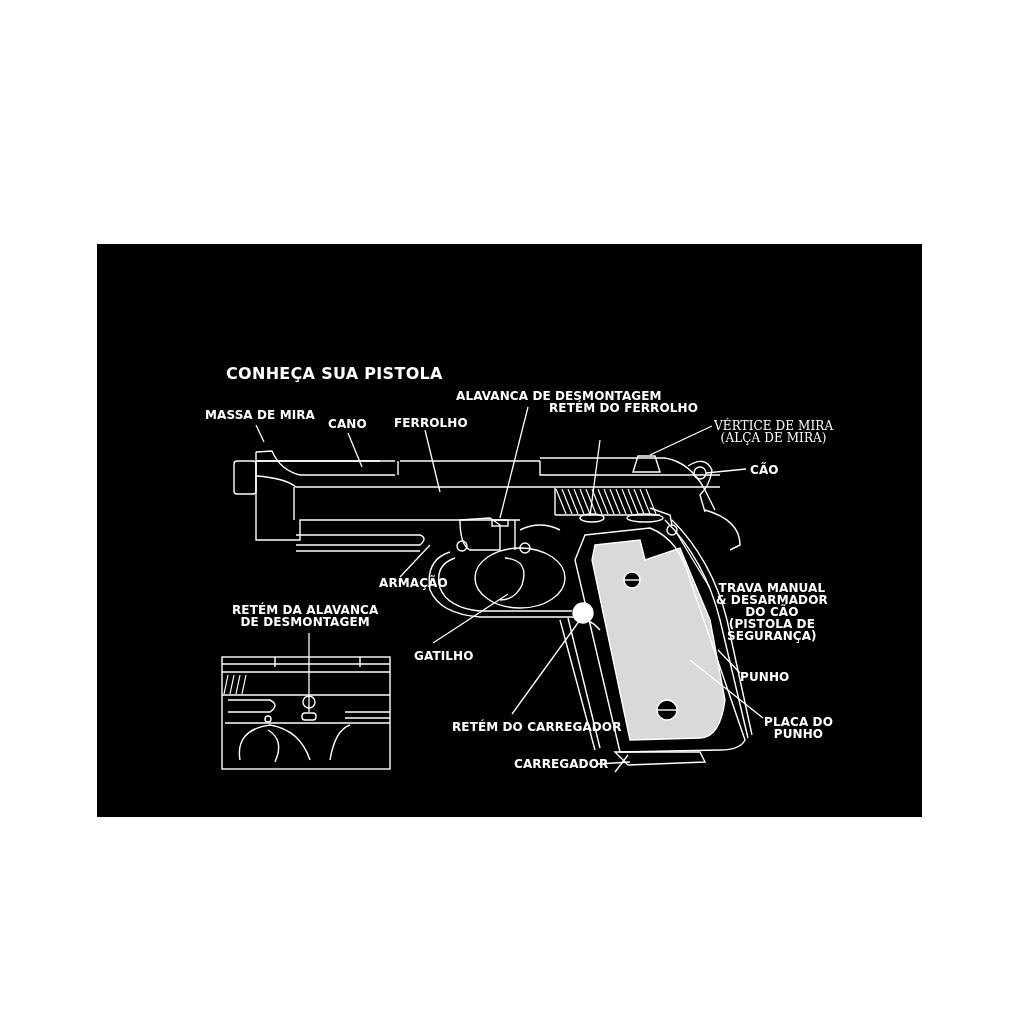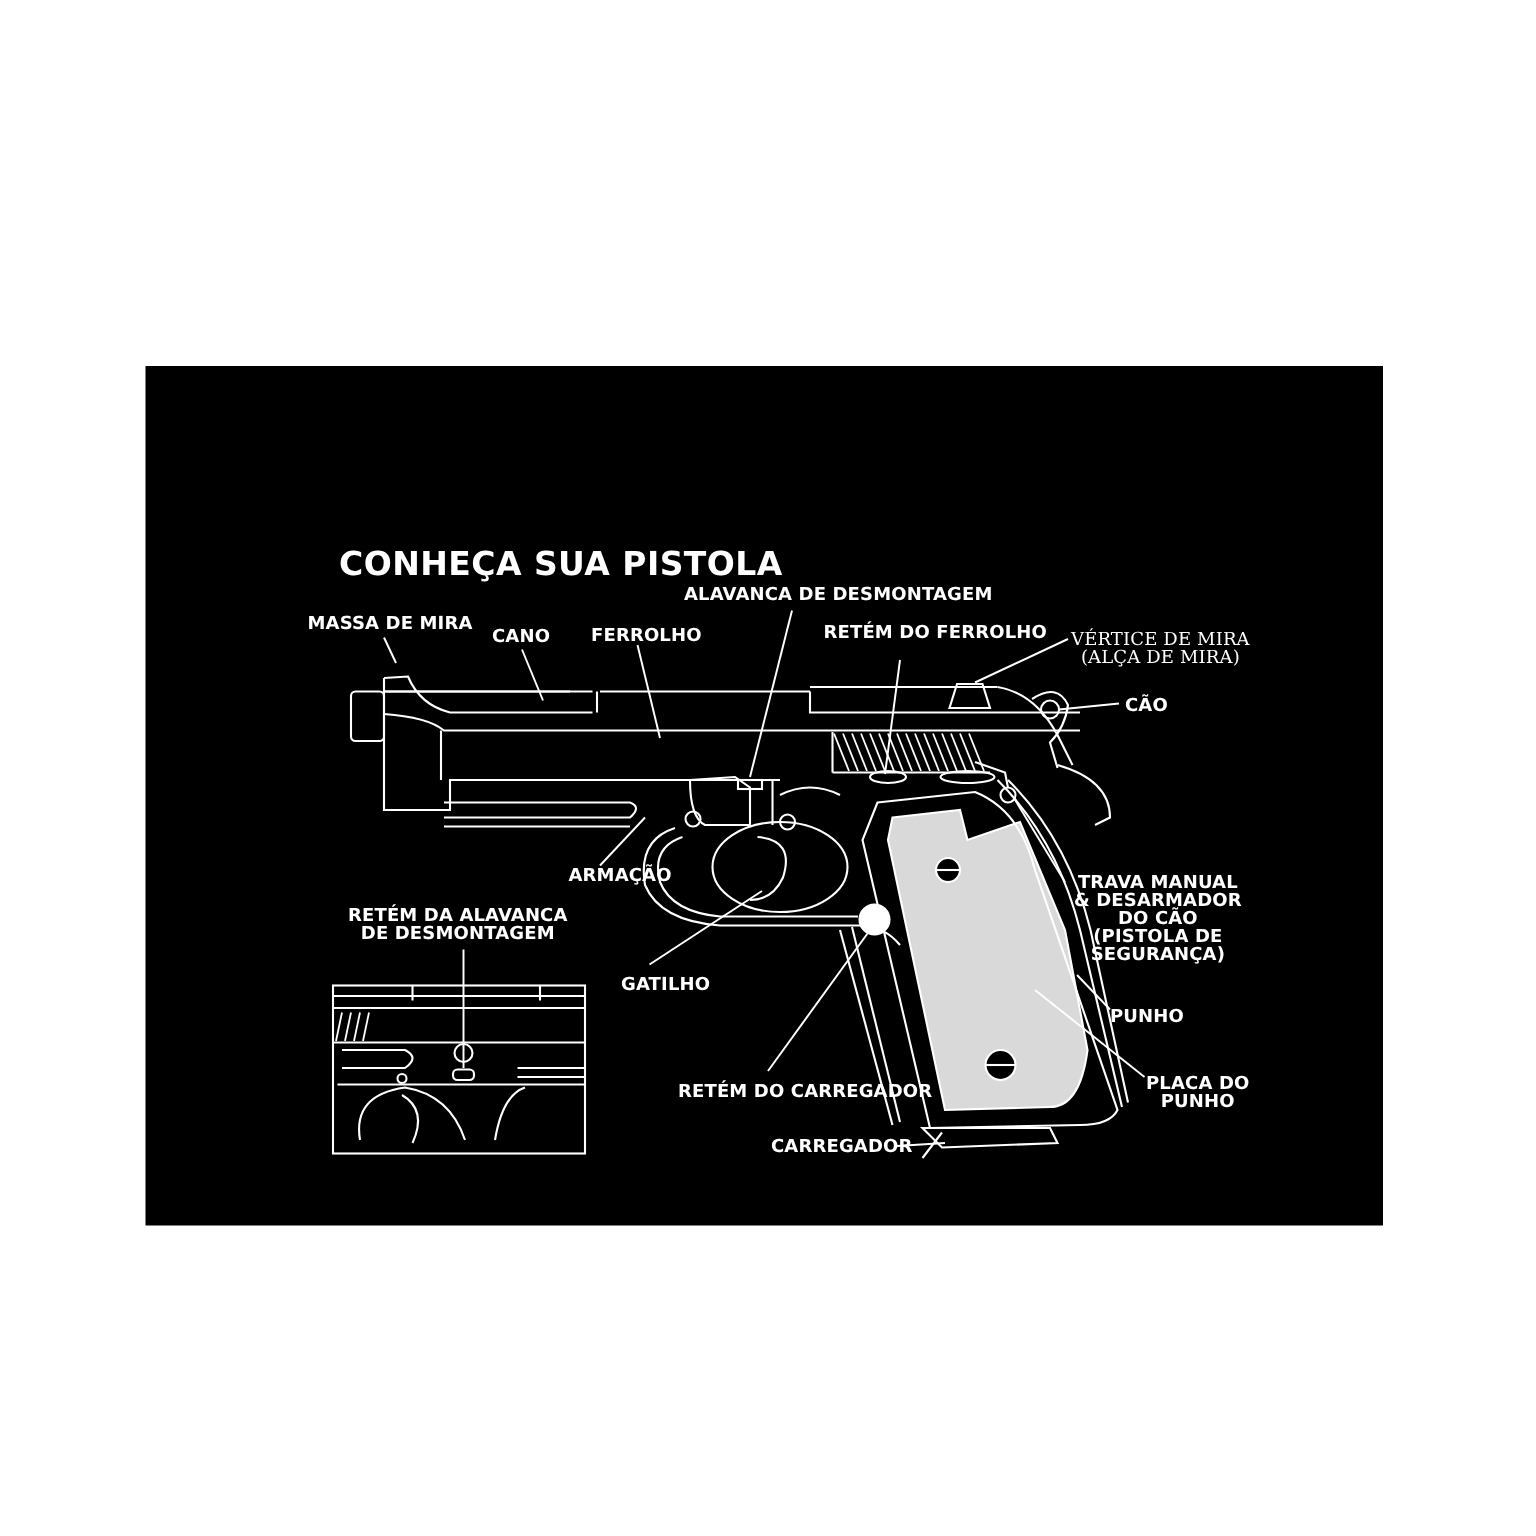--- a/index.html
+++ b/index.html
@@ -1,21 +1,21 @@
 <!DOCTYPE html>
 <html><head>
 <meta charset="utf-8">
 <style>
   html, body { margin:0; padding:0; background:#ffffff; }
   body { width:1024px; height:1024px; position:relative; overflow:hidden; font-family:"DejaVu Sans", sans-serif; }
   #panel { position:absolute; left:97px; top:244px; width:825px; height:573px; background:#000000; }
   #diagram { position:absolute; left:0; top:0; width:1024px; height:1024px; }
   .lbl { position:absolute; color:#ffffff; font-weight:bold; font-size:12px; line-height:12px; white-space:nowrap; letter-spacing:0.1px; }
   .lbl.center { text-align:center; }
-  .title { position:absolute; left:226px; top:364px; color:#fff; font-weight:bold; font-size:22px; letter-spacing:0.3px; }
+  .title { position:absolute; left:226px; top:364px; color:#fff; font-weight:bold; font-size:16px; letter-spacing:0.3px; }
   .serif { font-family:"DejaVu Serif", serif; font-weight:normal; }
   .multi span { display:block; }
 </style>
 </head>
 <body>
 
 <div id="panel"></div>
 
 <svg id="diagram" viewBox="0 0 1024 1024" fill="none" stroke="#ffffff" stroke-width="1.4">
 
@@ -154,21 +154,21 @@
     <line x1="598" y1="764" x2="630" y2="762"></line>
   </g>
 </svg>
 
 <div class="title">CONHEÇA SUA PISTOLA</div>
 
 <div class="lbl" style="left:205px; top:409px;">MASSA DE MIRA</div>
 <div class="lbl" style="left:328px; top:418px;text-align:right;">CANO</div>
 <div class="lbl" style="left:394px; top:417px;">FERROLHO</div>
 <div class="lbl" style="left:456px; top:390px;">ALAVANCA DE DESMONTAGEM</div>
-<div class="lbl" style="left:549px; top:415px;">RETÉM DO FERROLHO</div>
+<div class="lbl" style="left:549px; top:402px;">RETÉM DO FERROLHO</div>
 <div class="lbl serif multi center" style="left:714px; top:420px;">
   <span>VÉRTICE DE MIRA</span>
   <span>(ALÇA DE MIRA)</span>
 </div>
 <div class="lbl" style="left:750px; top:464px;">CÃO</div>
 <div class="lbl" style="left:379px; top:577px;">ARMAÇÃO</div>
 <div class="lbl multi center" style="left:232px; top:604px;">
   <span>RETÉM DA ALAVANCA</span>
   <span>DE DESMONTAGEM</span>
 </div>

